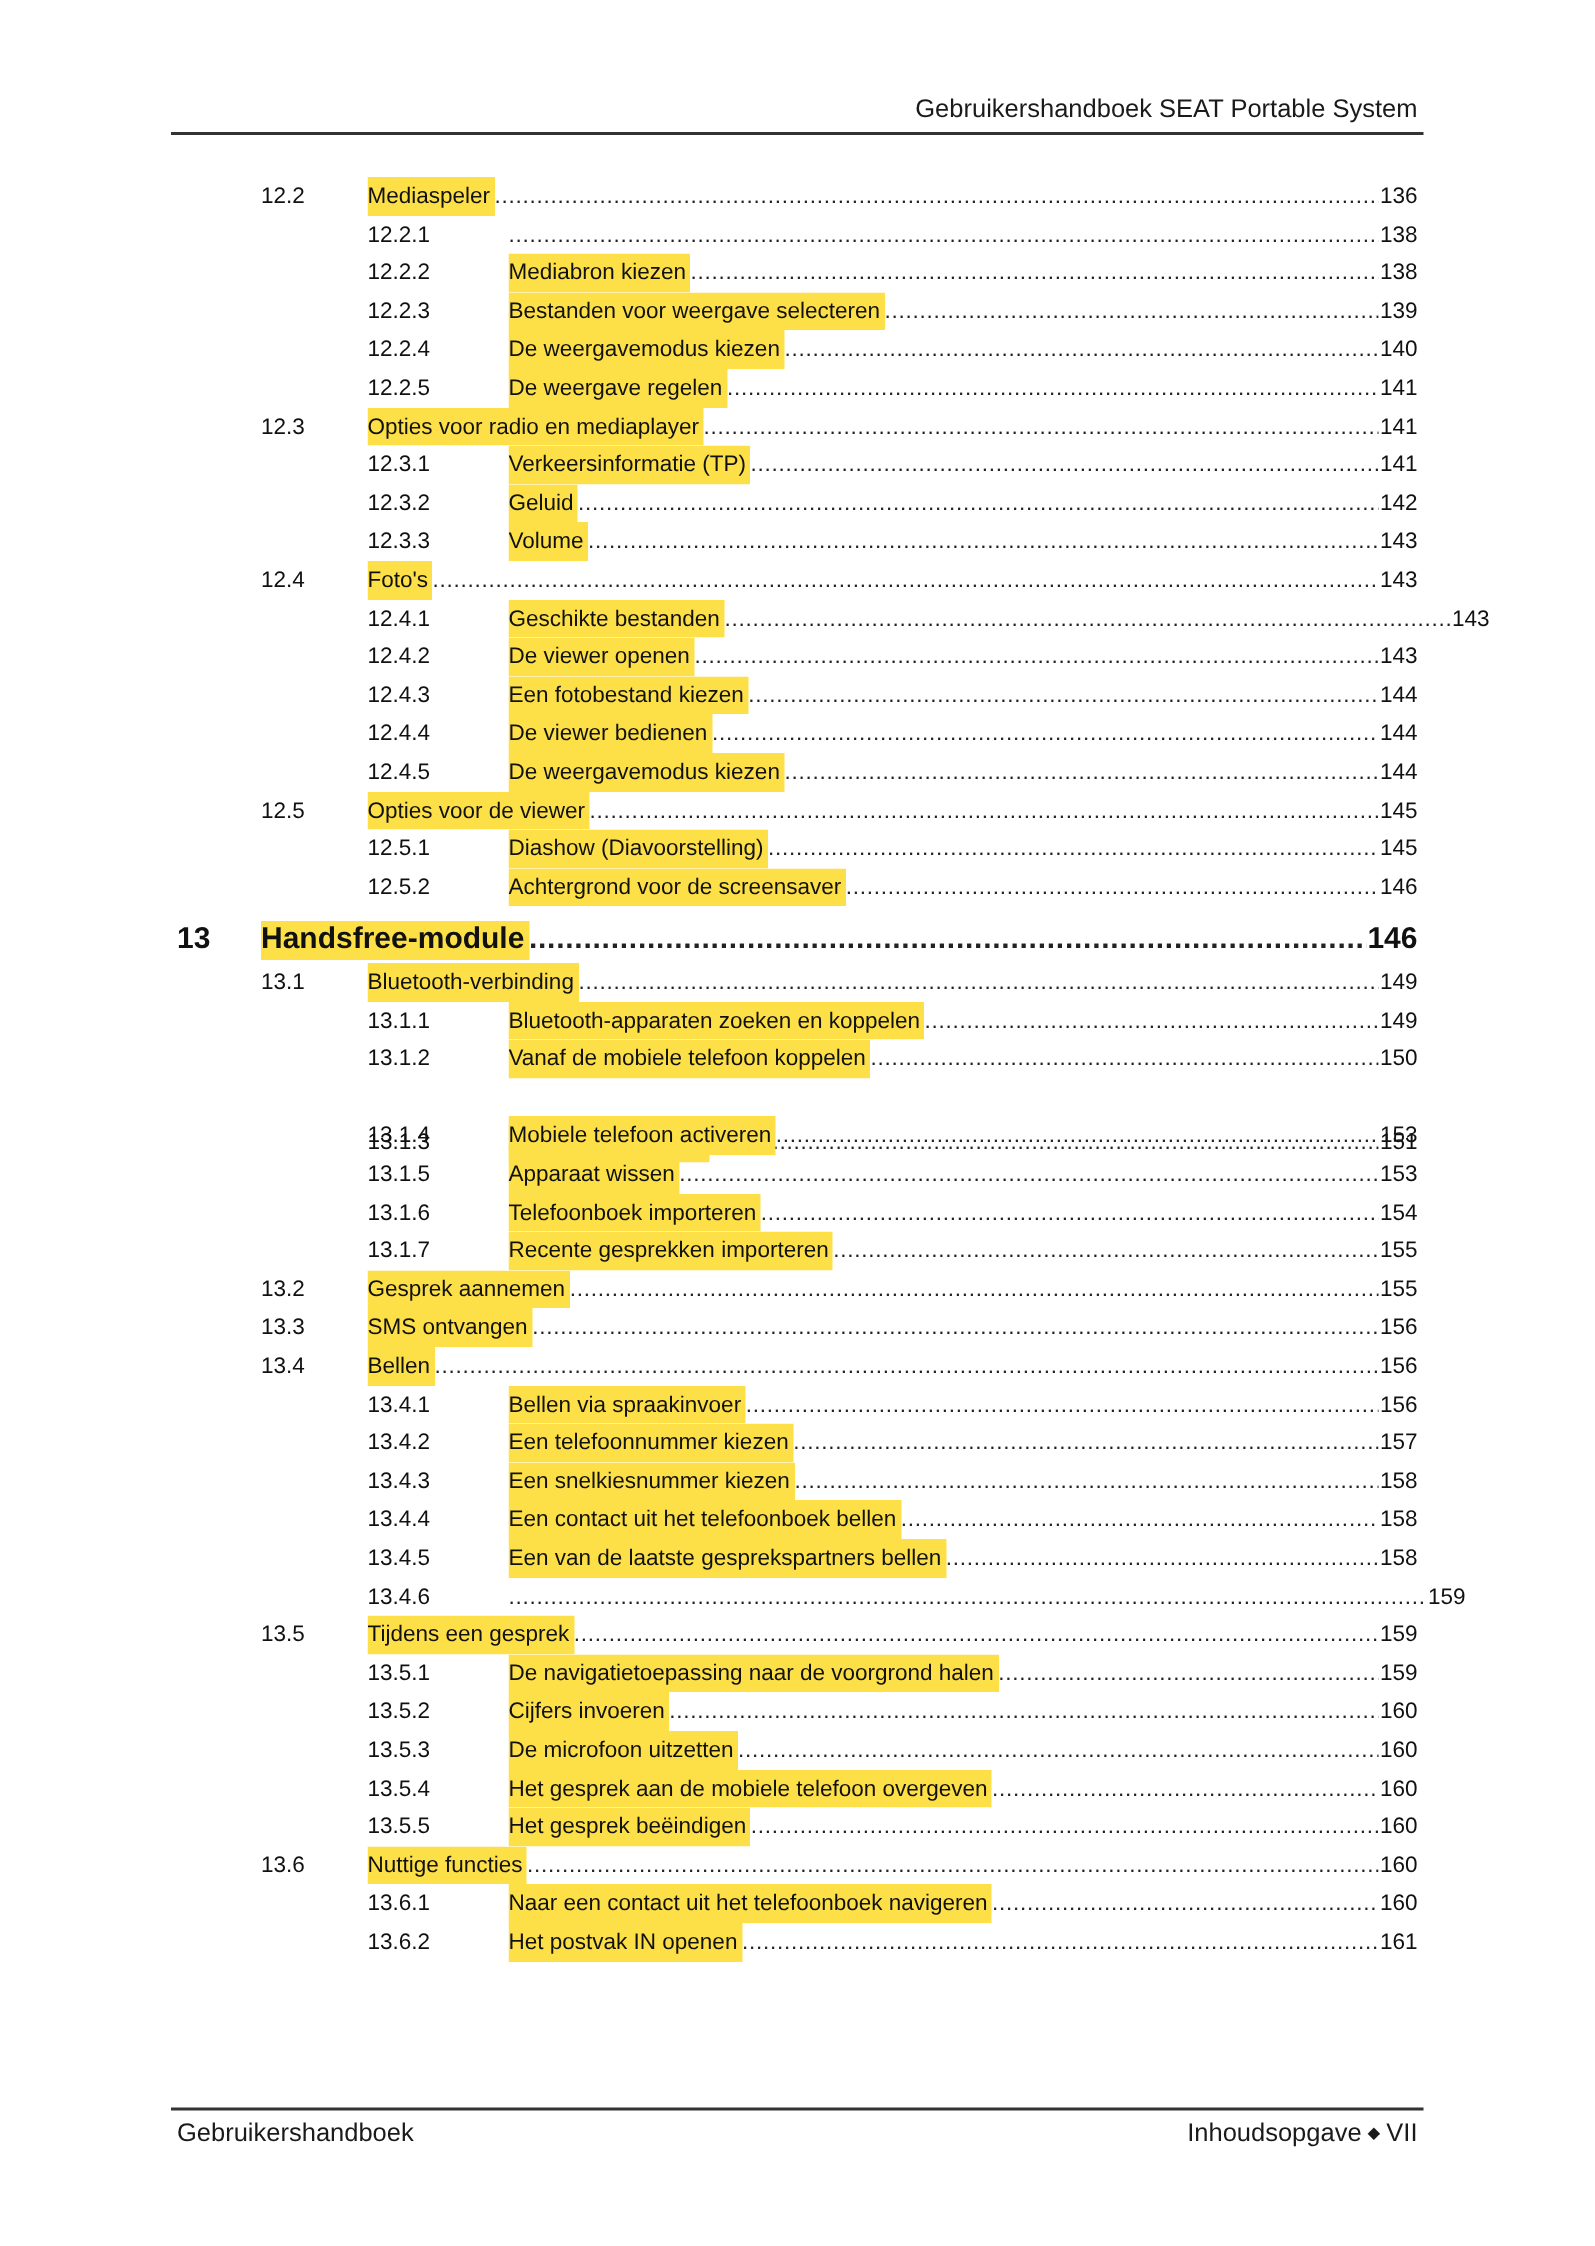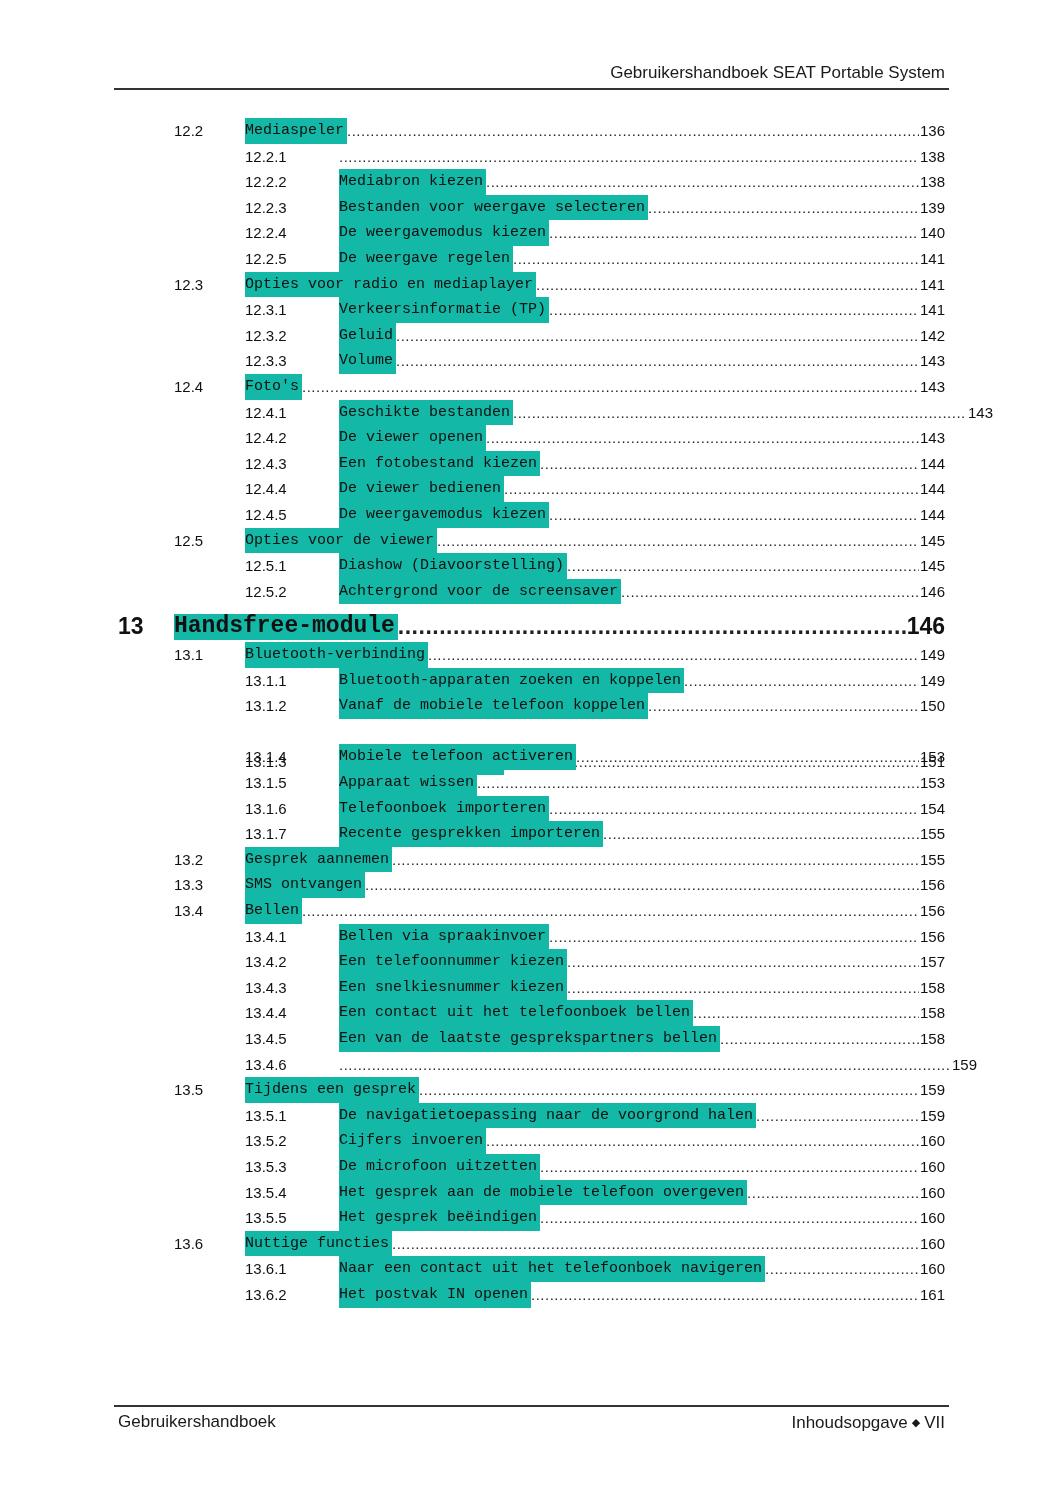--- a/index.html
+++ b/index.html
@@ -17,34 +17,34 @@
     }
     .toc { position: absolute; left: 0; top: 118px; width: 1063px; }
     .toc-row {
       position: absolute; left: 0; width: 1063px; height: 25.6px;
       font-size: 15px; line-height: 25.6px; white-space: nowrap;
     }
     .toc-row .num { position: absolute; }
     .toc-row .lead {
       position: absolute; right: 118px; display: flex; overflow: hidden;
     }
-    .toc-row .title { flex: 0 0 auto; background: #14b8a6; padding-right: 3px; font-family: Liberation Mono, monospace; }
+    .toc-row .title { flex: 0 0 auto; background: #fde047; padding-right: 3px; }
     .toc-row .dots {
       flex: 1 1 auto; overflow: hidden; color: #222;
       letter-spacing: 0.5px;
     }
     .toc-row .dots::before {
       content: "..........................................................................................................................................................................................";
     }
     .toc-row .page { flex: 0 0 auto; padding-left: 1px; }
     .lvl-2 .num { left: 174px; }
     .lvl-2 .lead { left: 245px; }
     .lvl-3 .num { left: 245px; }
     .lvl-3 .lead { left: 339px; }
-    .lvl-1 { font-weight: bold; font-size: 23px; }
+    .lvl-1 { font-weight: bold; font-size: 20px; }
     .lvl-1 .num { left: 118px; }
     .lvl-1 .lead { left: 174px; }
     .footer-rule {
       position: absolute; left: 114px; width: 835px; top: 1405px;
       height: 0; border-top: 2px solid #333333;
     }
     .footer-left {
       position: absolute; left: 118px; top: 1411px;
       font-size: 17px; line-height: 22px; color: #1a1a1a;
     }

